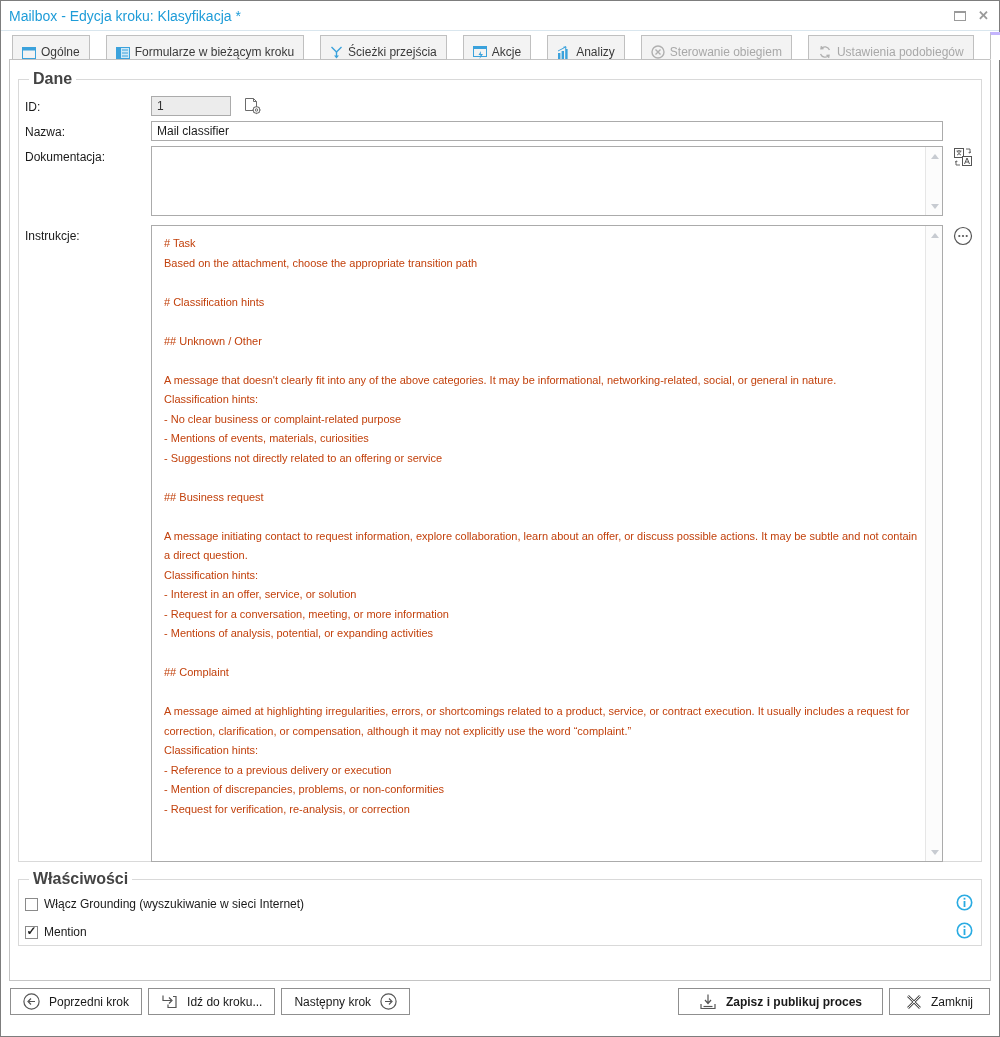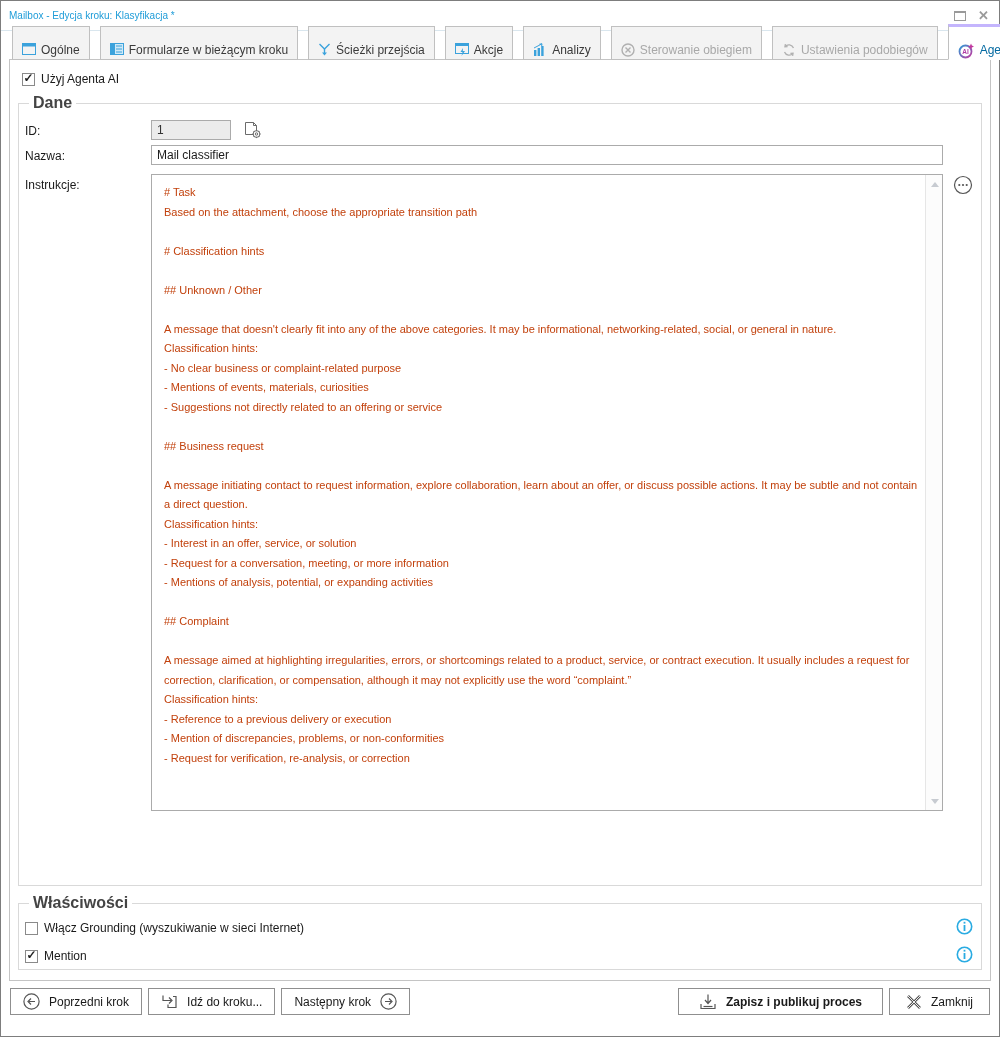--- a/index.html
+++ b/index.html
@@ -2,29 +2,29 @@
 <html><head>
 <meta charset="utf-8">
 <style>
   * { box-sizing: border-box; margin: 0; padding: 0; }
   html,body { background:#fff; }
   body { font-family:"Liberation Sans", sans-serif; width:1000px; height:1037px; }
   .window { width:1000px; height:1037px; border:1px solid #7d7d7d; background:#fff; display:flex; flex-direction:column; }
 
   
   .titlebar { height:30px; display:flex; align-items:center; padding:0 10px 0 8px; border-bottom:1px solid #d9e6ee; }
-  .title { color:#1e9cd8; font-size:10px; }
+  .title { color:#1e9cd8; font-size:14px; }
   .win-controls { margin-left:auto; display:flex; align-items:center; gap:12px; }
   .winbtn-max { width:12px; height:10px; border:1px solid #9a9a9a; border-top:2px solid #9a9a9a; display:inline-block; cursor:pointer;}
   .winbtn-close { color:#9a9a9a; font-size:13px; font-weight:bold; cursor:pointer; line-height:1;}
 
   
   .tabbar { display:flex; align-items:flex-end; padding-left:11px; height:28px; position:relative; z-index:2; }
-  .tab { display:flex; align-items:flex-start; gap:5px; height:25px; padding:16px 9px; background:#f3f3f3;
-         border:1px solid #c0c0c0; margin-right:10px; font-size:12px; color:#3a3a3a; white-space:nowrap;
+  .tab { display:flex; align-items:flex-end; gap:5px; height:25px; padding:0 9px; background:#f3f3f3;
+         border:1px solid #c0c0c0; margin-right:16px; font-size:12px; color:#3a3a3a; white-space:nowrap;
          margin-bottom:-1px; cursor:default;}
   .tab.disabled { color:#a8a8a8; }
   .tab.active { background:#fff; border-top:3px solid #c4b5fd; border-bottom:1px solid #fff; height:28px;
                 color:#0369a1; z-index:3; }
   .tab svg { flex:0 0 auto; }
 
   
   .pane { margin:0 8px; border:1px solid #c4c4c4; background:#fff; height:922px; position:relative; z-index:1;
           padding:10px 8px 0 8px; }
   .checkline { display:flex; align-items:center; gap:6px; font-size:12px; color:#1a1a1a; margin:2px 0 8px 4px; cursor:default;}
@@ -153,24 +153,20 @@
         <circle cx="7.5" cy="8.5" r="6" fill="none" stroke="url(#agr)" stroke-width="1.8"></circle>
         <text x="7.5" y="11" font-size="6.5" font-weight="bold" text-anchor="middle" fill="#b03aa5" font-family="Liberation Sans, sans-serif">AI</text>
         <path d="M13 0.5 L13.9 2.6 L16 3.5 L13.9 4.4 L13 6.5 L12.1 4.4 L10 3.5 L12.1 2.6 Z" fill="#c2399f"></path>
       </svg>
       <span>Agent AI</span>
     </div>
   </div>
 
   <div class="pane">
 
-    <label class="checkline">
-      <span class="cb checked"></span>
-      <span>Użyj Agenta AI</span>
-    </label>
 
     <fieldset class="fs-dane">
       <legend>Dane</legend>
 
       <div class="frow" style="margin-top:6px;">
         <div class="flabel">ID:</div>
         <div class="fmain">
           <input class="input id-input" disabled="" value="1" style="">
           <svg class="icon-gap" width="20" height="19" viewBox="0 0 20 19">
             <path d="M2.5 1.5 h8 l3 3 v9 h-11 z" fill="#fff" stroke="#6b6b6b"></path>
@@ -184,20 +180,46 @@
       </div>
 
       <div class="frow" style="margin-top:5px;">
         <div class="flabel">Nazwa:</div>
         <div class="fmain">
           <input class="input nazwa-input" value="Mail classifier" style="">
         </div>
         <div class="sidecol"></div>
       </div>
 
+      <div class="frow" style="margin-top:5px;">
+        <div class="flabel">Dokumentacja:</div>
+        <div class="fmain">
+          <div class="textbox" style="height:70px;">
+            <div class="textbox-inner"></div>
+            <div class="vscroll">
+              <div class="arr up">
+                  <span class="tri-up"></span>
+                </div>
+              <div class="arr down">
+                  <span class="tri-down"></span>
+                </div>
+            </div>
+          </div>
+        </div>
+        <div class="sidecol">
+          <svg width="20" height="20" viewBox="0 0 20 20">
+            <rect x="1.5" y="1.5" width="9" height="9" fill="#fff" stroke="#555"></rect>
+            <path d="M3.5 4 h5 M6 3 v1 M4.5 4 c0.5 2 2 3.5 3.5 4 M7.5 4 c-0.5 2 -2 3.5 -3.5 4" stroke="#555" fill="none" stroke-width="0.9"></path>
+            <rect x="9.5" y="9.5" width="9" height="9" fill="#fff" stroke="#555"></rect>
+            <path d="M11.5 17 L14 11 L16.5 17 M12.6 15 h3" stroke="#555" fill="none" stroke-width="1"></path>
+            <path d="M13 2 h4 v4 M17 6 l-1.4 -0.4 M17 6 l0.4 -1.4" stroke="#555" fill="none" stroke-width="0.9"></path>
+            <path d="M7 18 h-4 v-4 M3 14 l1.4 0.4 M3 14 l-0.4 1.4" stroke="#555" fill="none" stroke-width="0.9"></path>
+          </svg>
+        </div>
+      </div>
 
       <div class="frow" style="margin-top:9px;">
         <div class="flabel">Instrukcje:</div>
         <div class="fmain">
           <div class="textbox" style="height:637px;">
             <div class="textbox-inner"># Task
 Based on the attachment, choose the appropriate transition path
 
 # Classification hints
 

